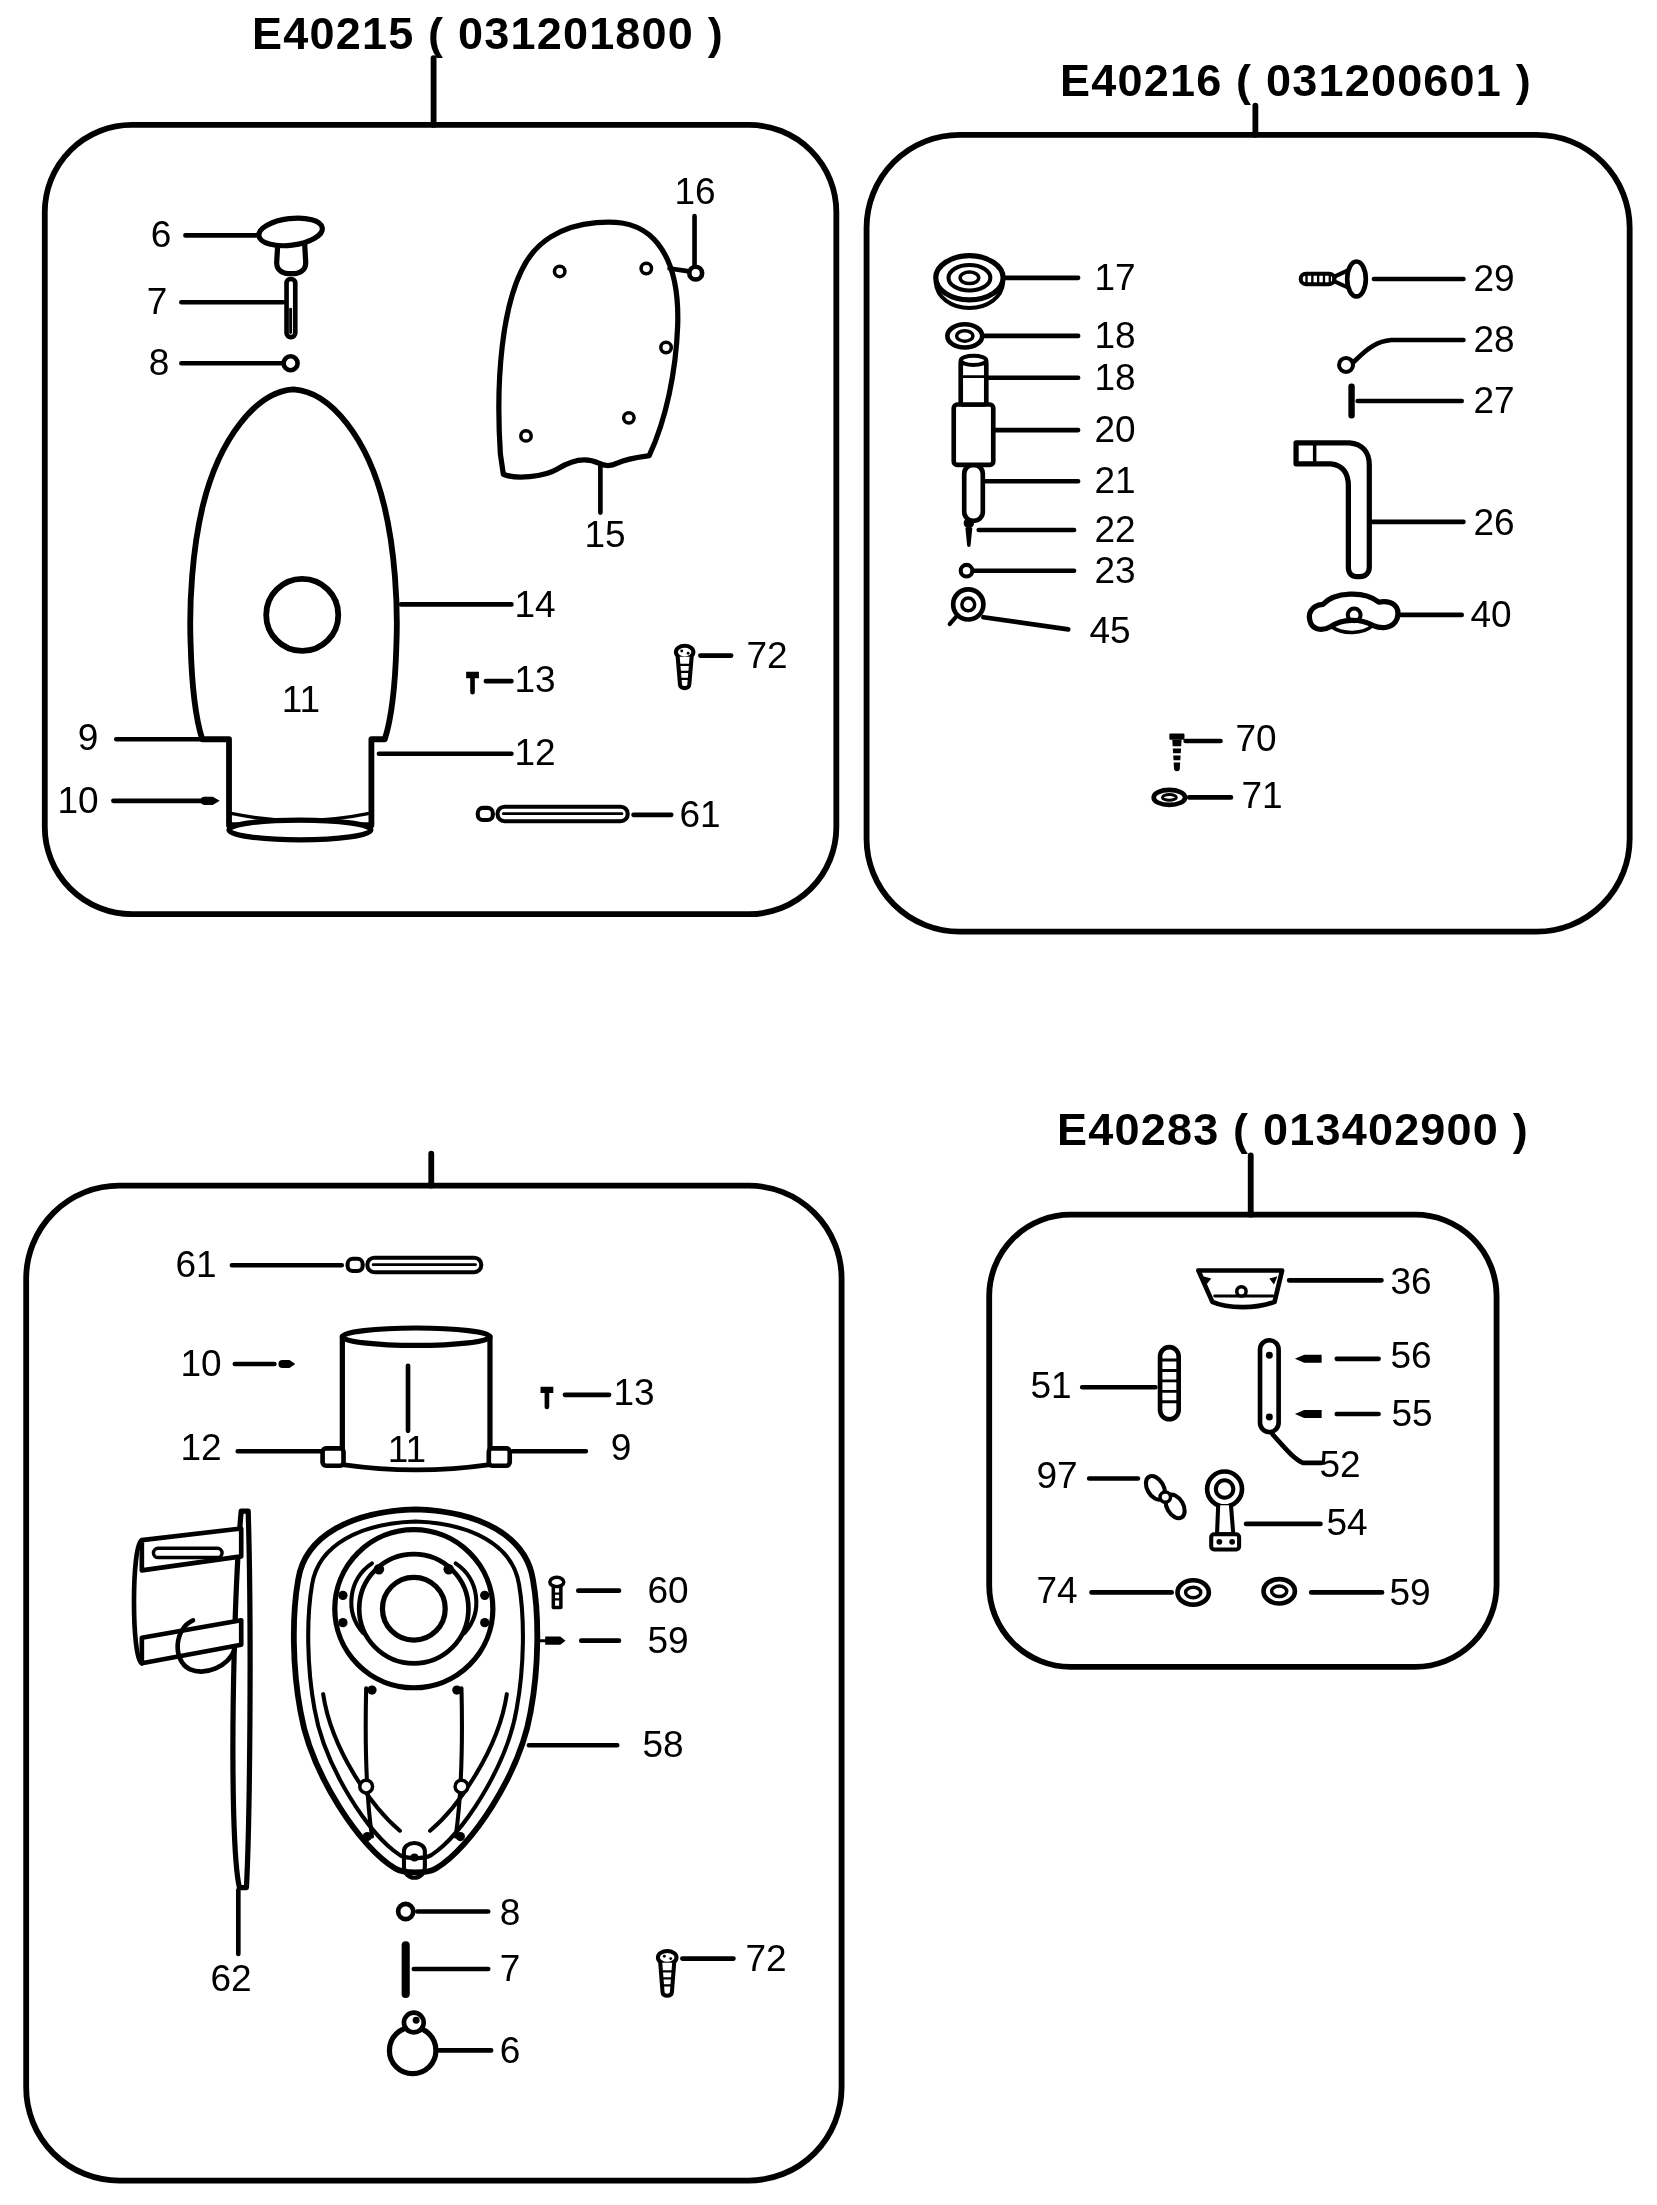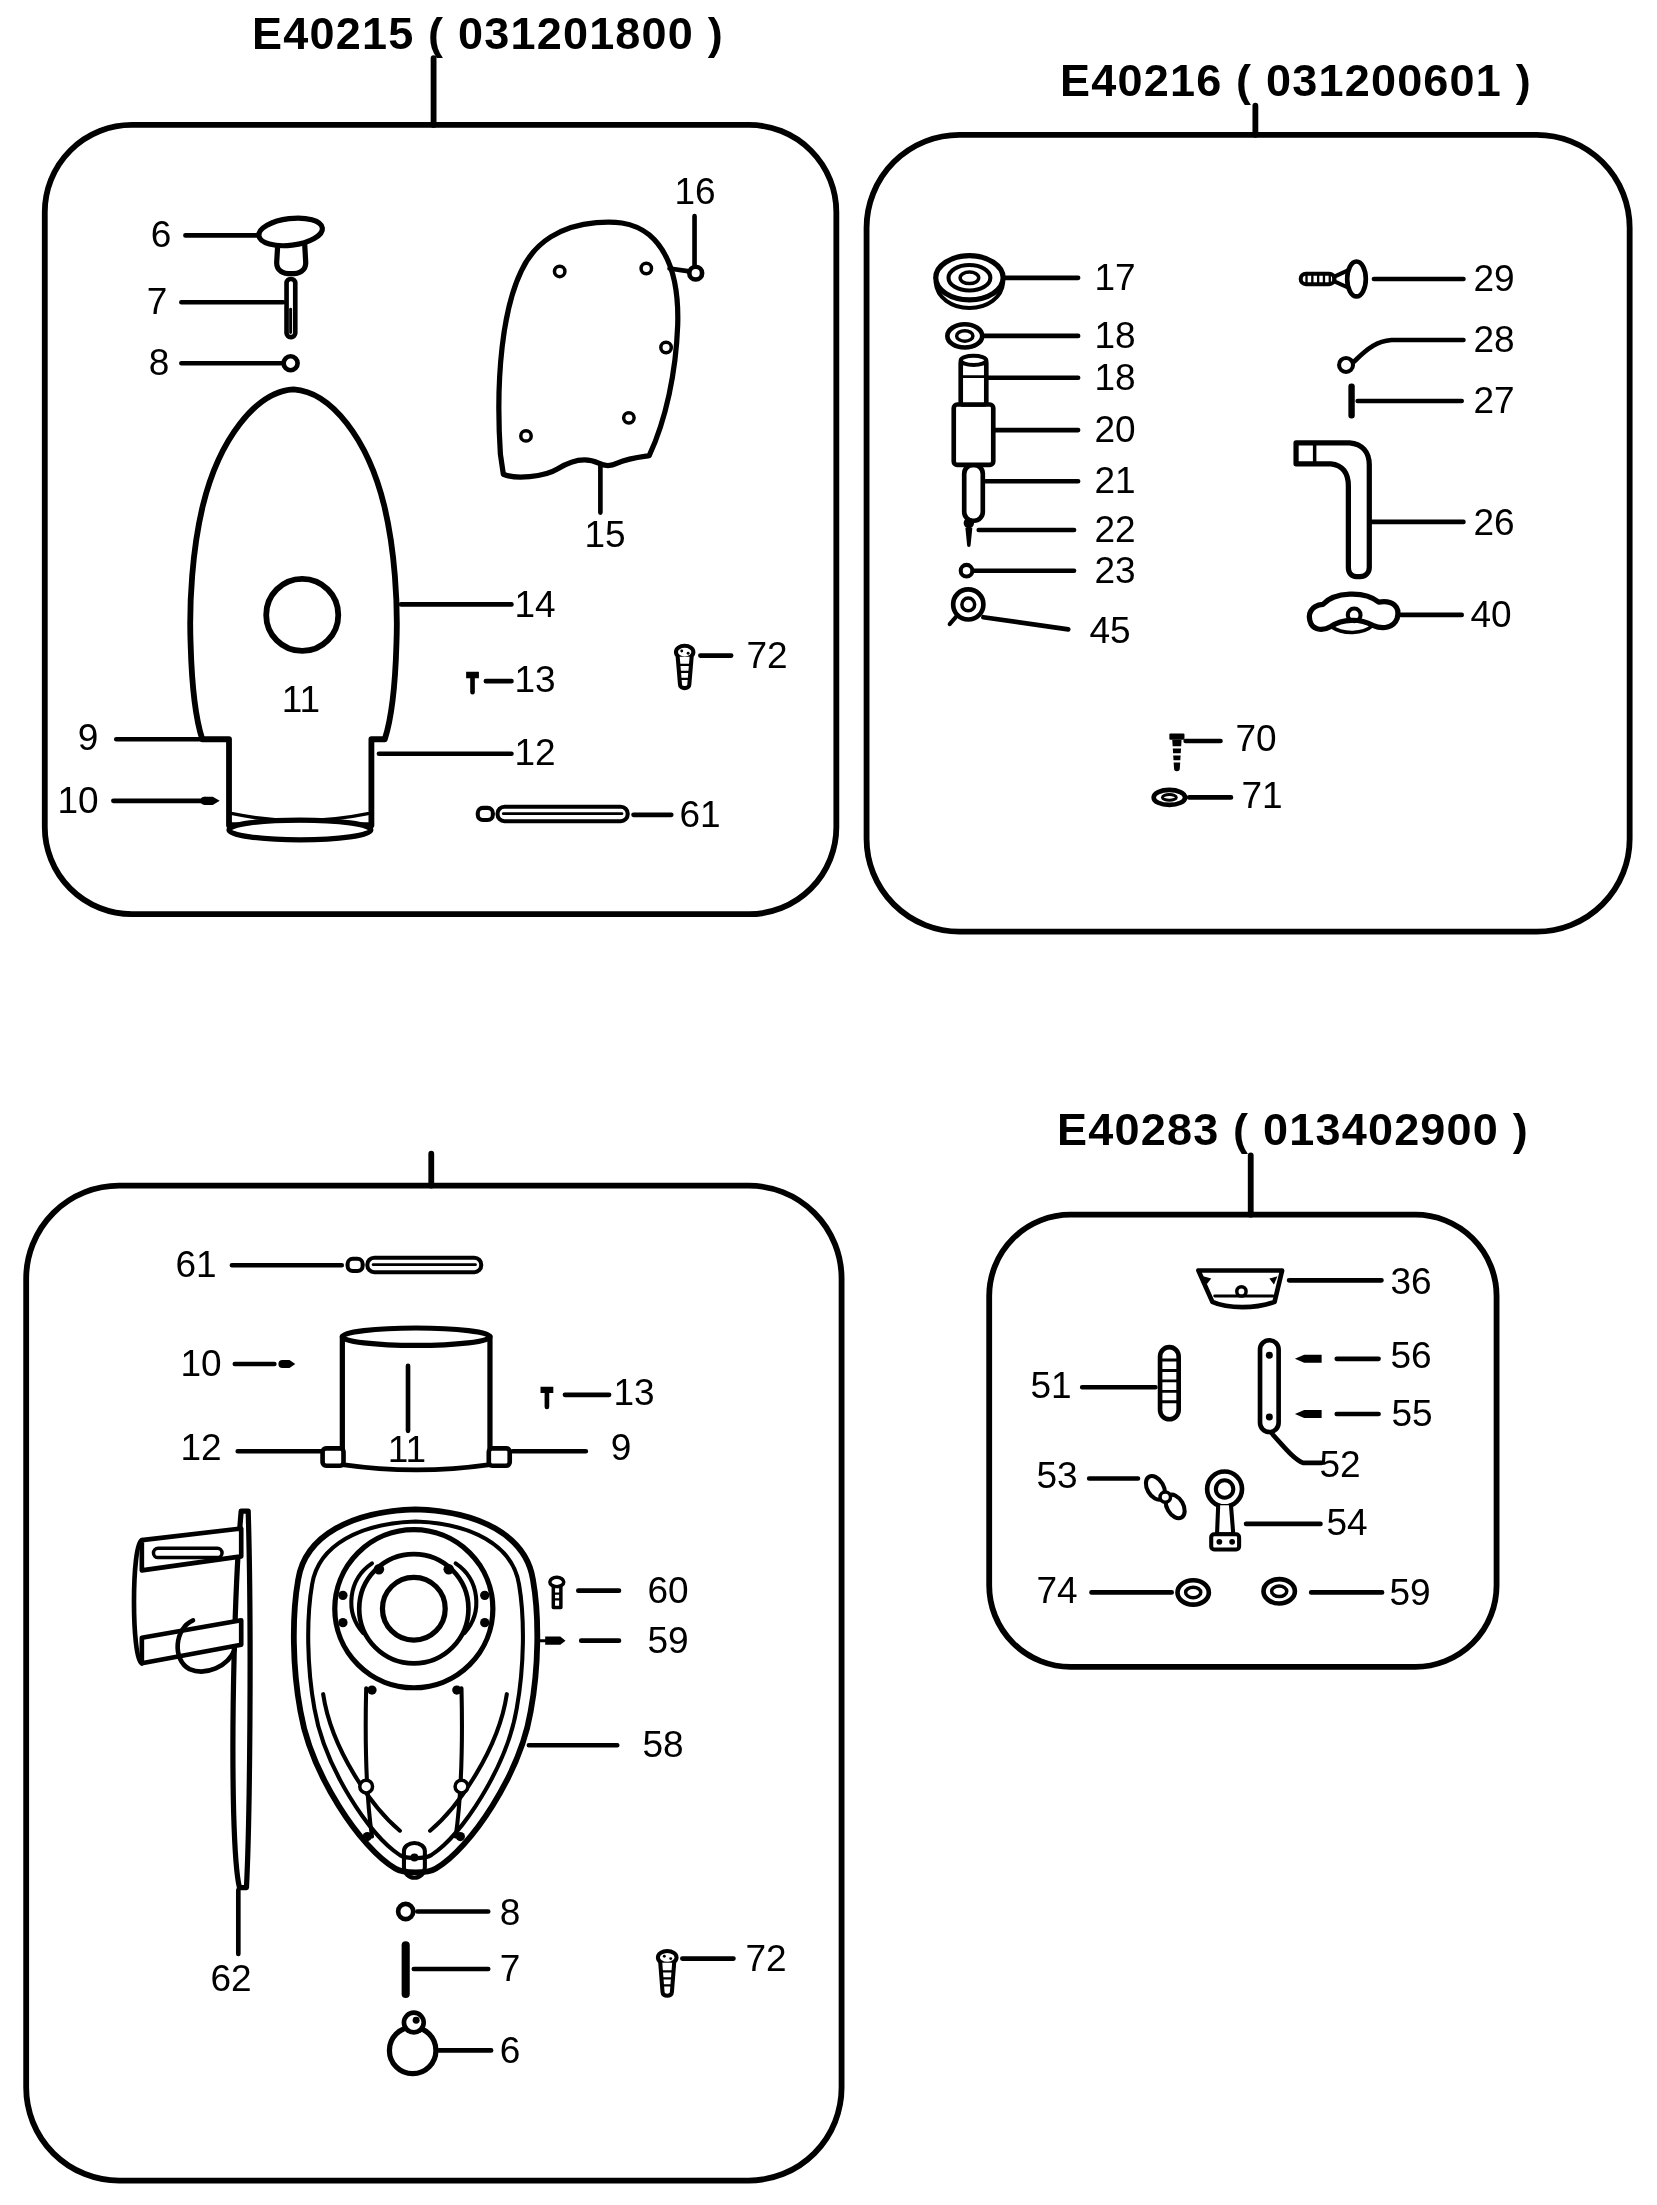--- a/index.html
+++ b/index.html
@@ -371,19 +371,19 @@
 <div class="pl" style="left:510px;top:1913px">8</div>
 <div class="pl" style="left:510px;top:1969px">7</div>
 <div class="pl" style="left:766px;top:1959px">72</div>
 <div class="pl" style="left:510px;top:2051px">6</div>
 
 <div class="pl" style="left:1411px;top:1282px">36</div>
 <div class="pl" style="left:1051px;top:1386px">51</div>
 <div class="pl" style="left:1411px;top:1356px">56</div>
 <div class="pl" style="left:1412px;top:1414px">55</div>
 <div class="pl" style="left:1340px;top:1465px">52</div>
-<div class="pl" style="left:1057px;top:1476px">53</div>
+<div class="pl" style="left:1057px;top:1476px">97</div>
 <div class="pl" style="left:1347px;top:1523px">54</div>
 <div class="pl" style="left:1057px;top:1591px">74</div>
 <div class="pl" style="left:1410px;top:1593px">59</div>
 
 </div>
 
 
 </body></html>

